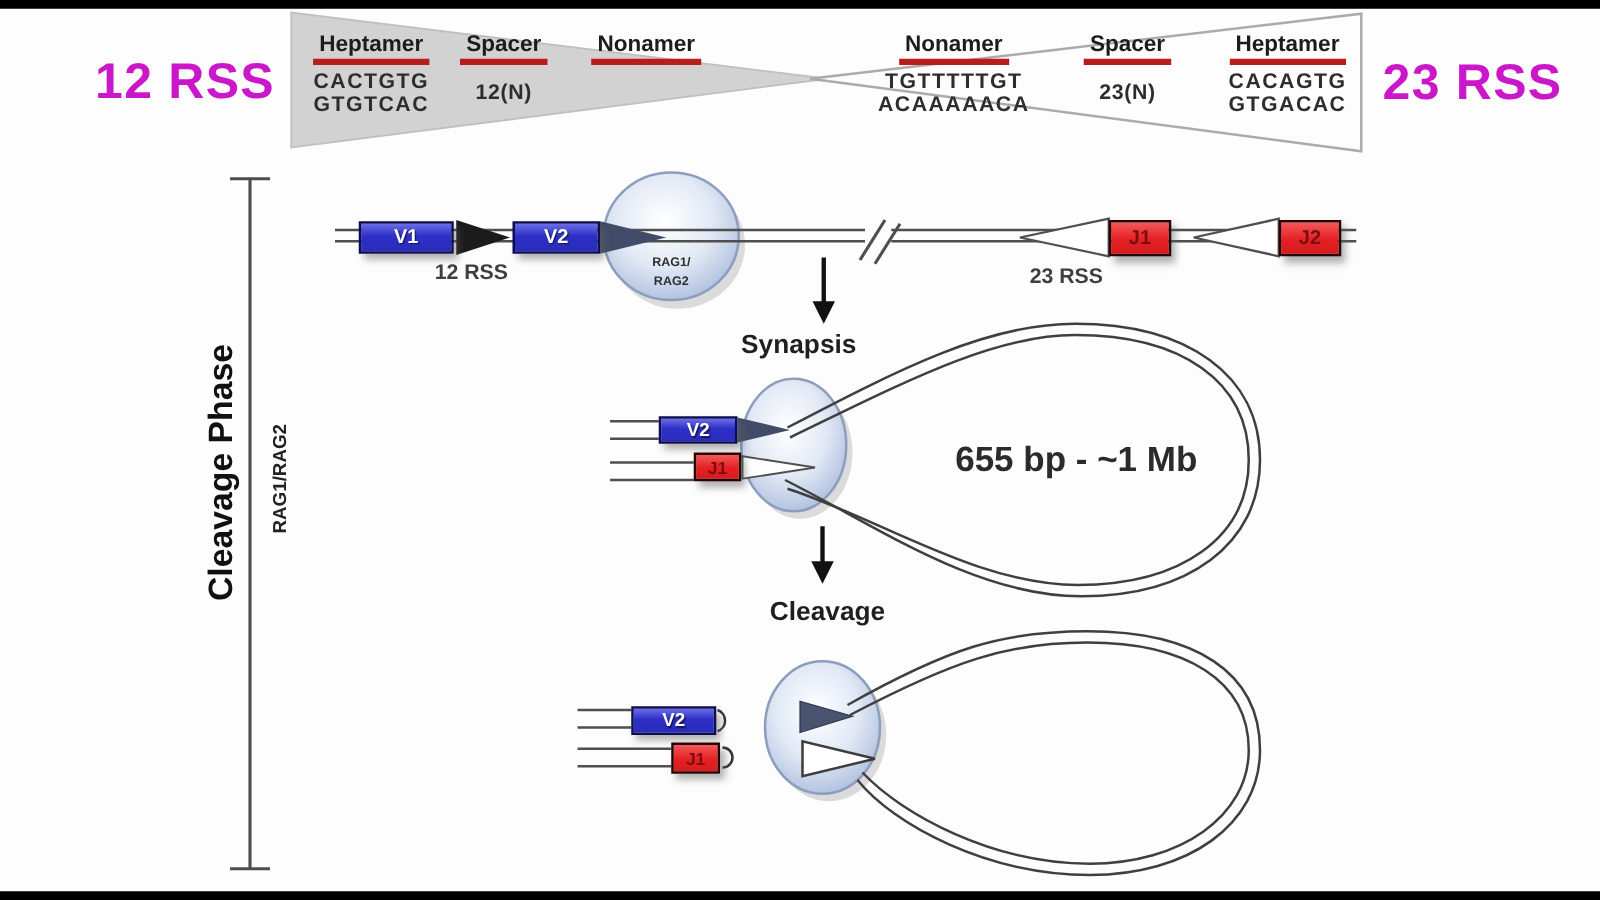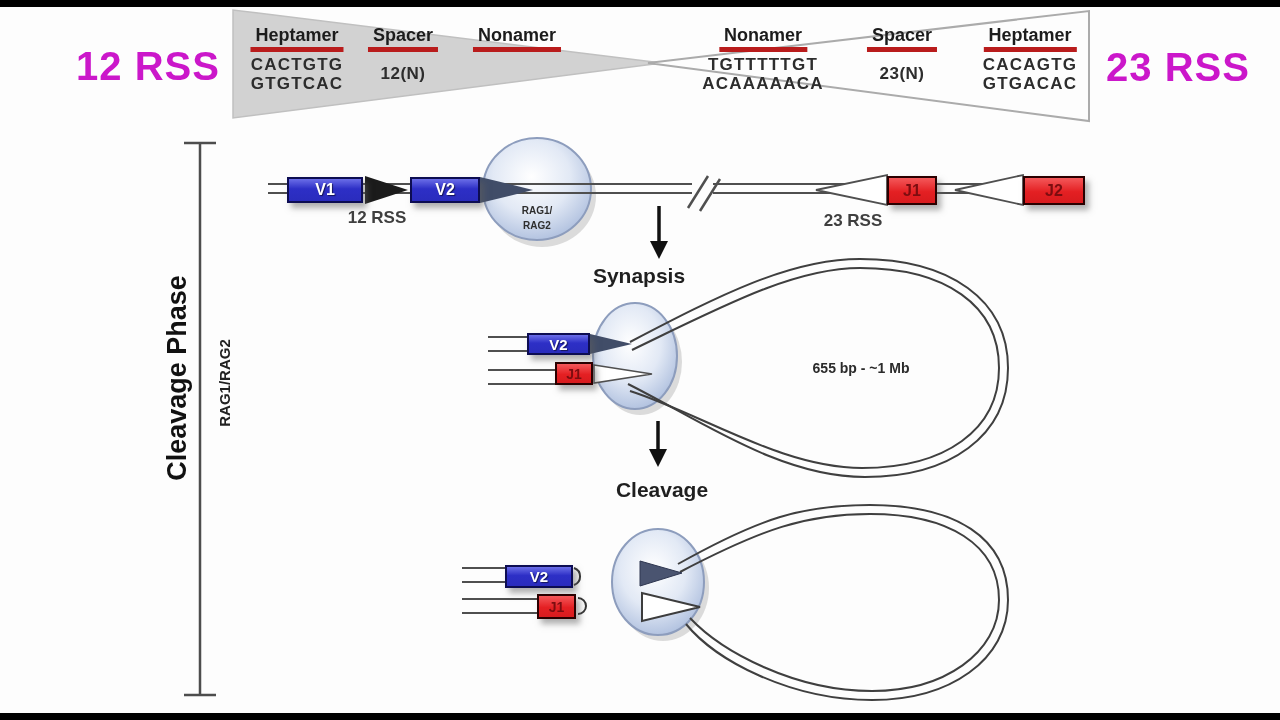--- a/index.html
+++ b/index.html
@@ -20,21 +20,21 @@
   .gbox{position:absolute;border:2px solid #0d0d52;display:flex;align-items:center;
         justify-content:center;font-weight:bold;font-size:16px;
         box-shadow:4px 5px 6px rgba(95,95,95,.5);box-sizing:border-box;}
   .gbox.blue{background:linear-gradient(180deg,#6b6ee8 0%,#2d2fc6 45%,#2a2cbd 100%);
              color:#fff;text-shadow:1px 1px 1px rgba(0,0,0,.55);}
   .gbox.red{background:linear-gradient(180deg,#f4585a 0%,#e42023 55%,#d81b1e 100%);
             color:#7c0d10;border-color:#2a0000;}
   .small-label{font-size:17px;font-weight:bold;color:#3f3f3f;}
   .step-title{font-size:21px;font-weight:bold;color:#1f1f1f;}
   .rag-text{font-size:10px;font-weight:bold;color:#2e2e2e;line-height:15px;text-align:center;}
-  .loop-size{font-size:14px;font-weight:600;color:#2b2b2b;}
+  .loop-size{font-size:28px;font-weight:600;color:#2b2b2b;}
 </style>
 </head>
 <body>
 
 <div id="stage">
 
   <div class="bar" style="top:0;height:7px;"></div>
   <div class="bar" style="top:713px;height:7px;"></div>
 
   <svg class="layer" viewBox="0 0 1280 720">
@@ -138,21 +138,21 @@
 
   <div class="gbox blue" style="left:287px;top:177px;width:76px;height:26px;">
     <span>V1</span>
   </div>
   <div class="gbox blue" style="left:410px;top:177px;width:70px;height:26px;">
     <span>V2</span>
   </div>
   <div class="gbox red" style="left:887px;top:176px;width:50px;height:29px;">
     <span>J1</span>
   </div>
-  <div class="gbox red" style="left:1023px;top:176px;width:62px;height:29px;">
+  <div class="gbox red" style="left:1023px;top:176px;width:50px;height:29px;">
     <span>J2</span>
   </div>
 
   <div class="c small-label" style="left:377px;top:218px;">12 RSS</div>
   <div class="c small-label" style="left:853px;top:221px;">23 RSS</div>
 
   <div class="c rag-text" style="left:537px;top:218px;">
     <div>RAG1/</div>
     <div>RAG2</div>
   </div>

